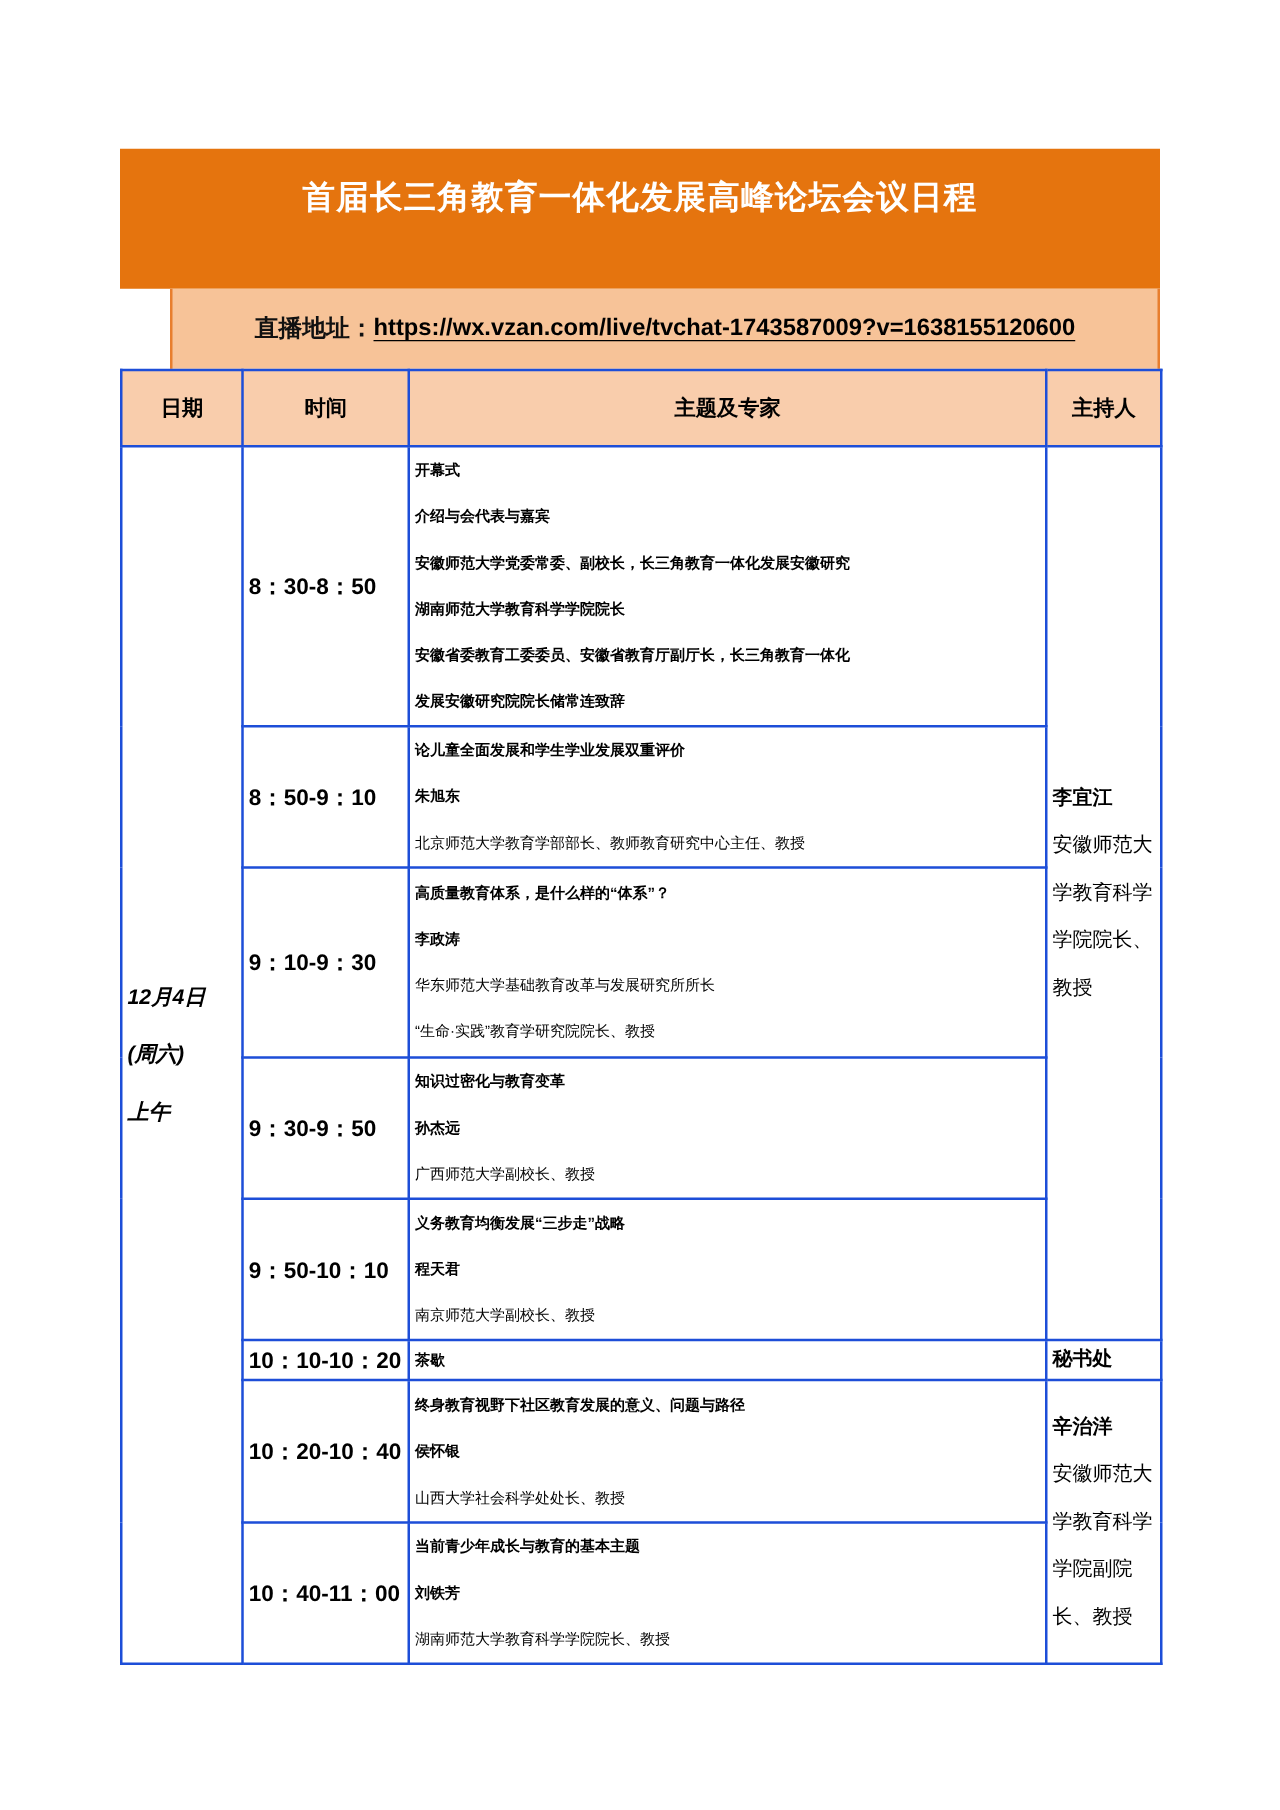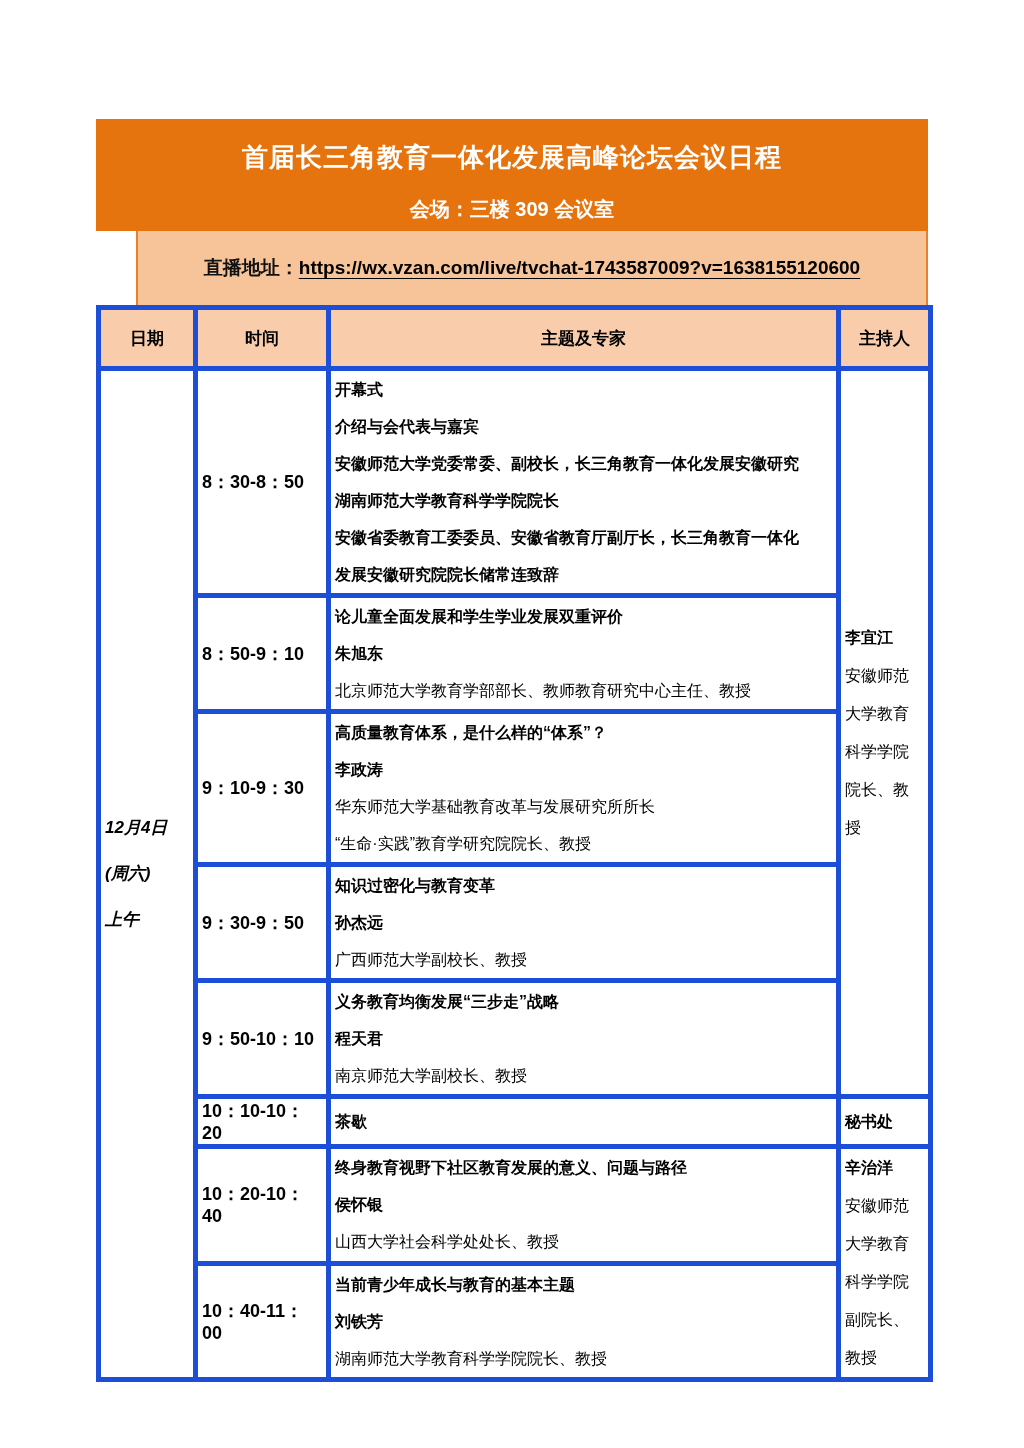--- a/index.html
+++ b/index.html
@@ -10,35 +10,35 @@
   }
   .doc { position:absolute; left:96px; top:119px; width:832px;border-radius:18px; }
 
   
   .title-block { background:#E5740E; color:#fff; text-align:center; height:112px; }
   .doc-title  { font-size:26px; font-weight:bold; padding-top:21px; letter-spacing:1px; }
   .doc-venue  { font-size:20px; font-weight:bold; margin-top:21px; }
 
   
   .live-band {
-    background:#F7C398; height:74px;
+    background:#F7C398; height:64px;
     border-left:2px solid #E87E2E; border-right:2px solid #E87E2E;
     display:flex; align-items:center; justify-content:center;
     font-size:19px; font-weight:bold; color:#111;margin-left:40px;
   }
   .live-url { color:#000000; text-decoration:underline; text-underline-offset:4px; }
 
   
   table.sched { border-collapse:collapse; width:832px; table-layout:fixed; }
   .sched th, .sched td {
-    border:5px solid #1d4ed8; vertical-align:middle; padding:0 4px;
+    border:2px solid #1d4ed8; vertical-align:middle; padding:0 4px;
   }
   .sched th { background:#F9CDAC; height:61px; font-size:17px; font-weight:bold; }
 
-  .ln  { font-size:16px; line-height:37px; }
+  .ln  { font-size:12px; line-height:37px; }
   .b   { font-weight:bold; }
   .time-cell .time { font-size:18px; font-weight:bold; }
   .date-cell .ln { font-size:17px; font-weight:bold; line-height:46px;font-style:italic; }
   .host-cell .ln { font-size:16px; line-height:38px; }
   .tea .ln { line-height:28px; }
 
   tr.hr1 { height:223px; }
   tr.hr2 { height:105px; }
   tr.hr3 { height:152px; }
   tr.hr4 { height:113px; }
@@ -48,21 +48,20 @@
   tr.hr8 { height:106px; }
 </style>
 </head>
 <body>
 
 <div class="page">
   <div class="doc">
 
     <div class="title-block">
       <div class="doc-title">首届长三角教育一体化发展高峰论坛会议日程</div>
-      <div class="doc-venue">会场：三楼 309 会议室</div>
     </div>
 
     <div class="live-band">
       <span>直播地址：</span>
       <a href="#" class="live-url">https://wx.vzan.com/live/tvchat-1743587009?v=1638155120600</a>
     </div>
 
     <table class="sched">
       <colgroup>
         <col style="width:97px">

